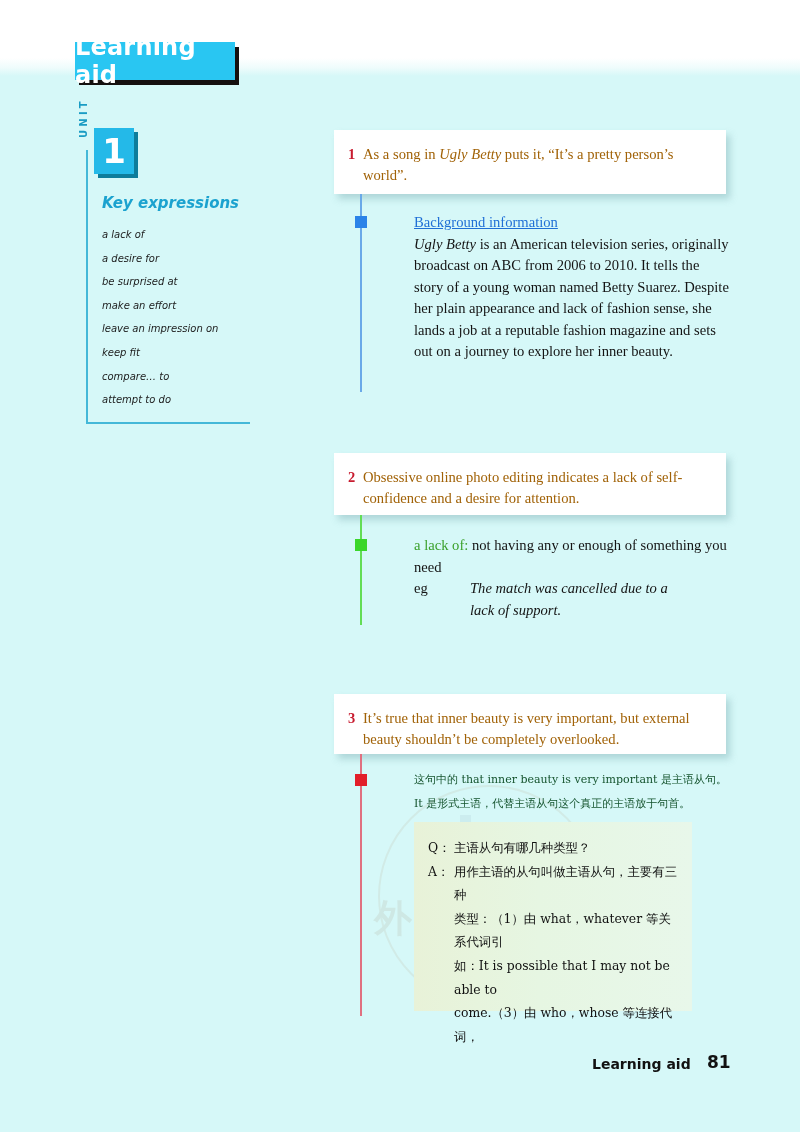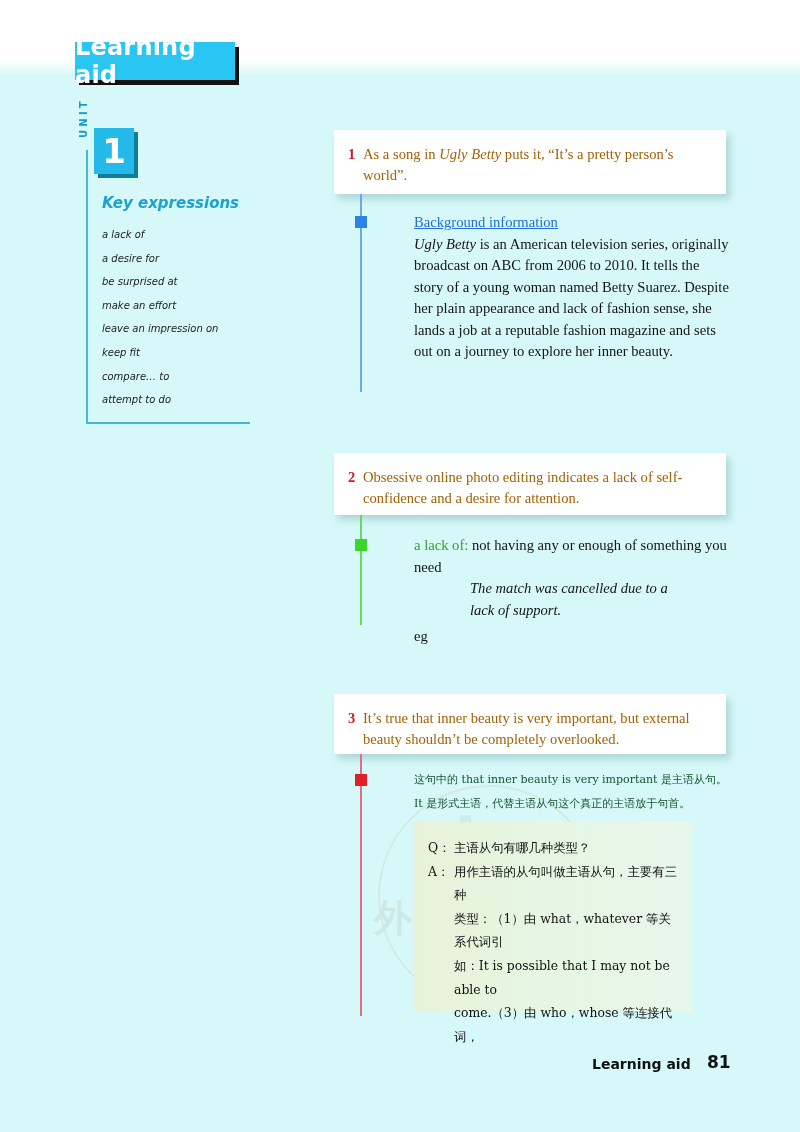--- a/index.html
+++ b/index.html
@@ -221,21 +221,21 @@
 
   .gloss-term {
     color: #3aa02a;
     font-size: 14.6px;
   }
   .gloss-eg {
     display: flex;
     font-size: 14.6px;
     line-height: 21.6px;
   }
-  .gloss-eg-label { flex: 0 0 30px; margin-top: 48px; }
+  .gloss-eg-label { flex: 0 0 30px; }
   .gloss-eg-text { font-style: italic; margin-left: 26px; }
 
   .cn {
     font-family: "DejaVu Serif", "Liberation Serif", serif;
     font-size: 11px;
     line-height: 24px;
     color: #14532d;
   }
 
   

